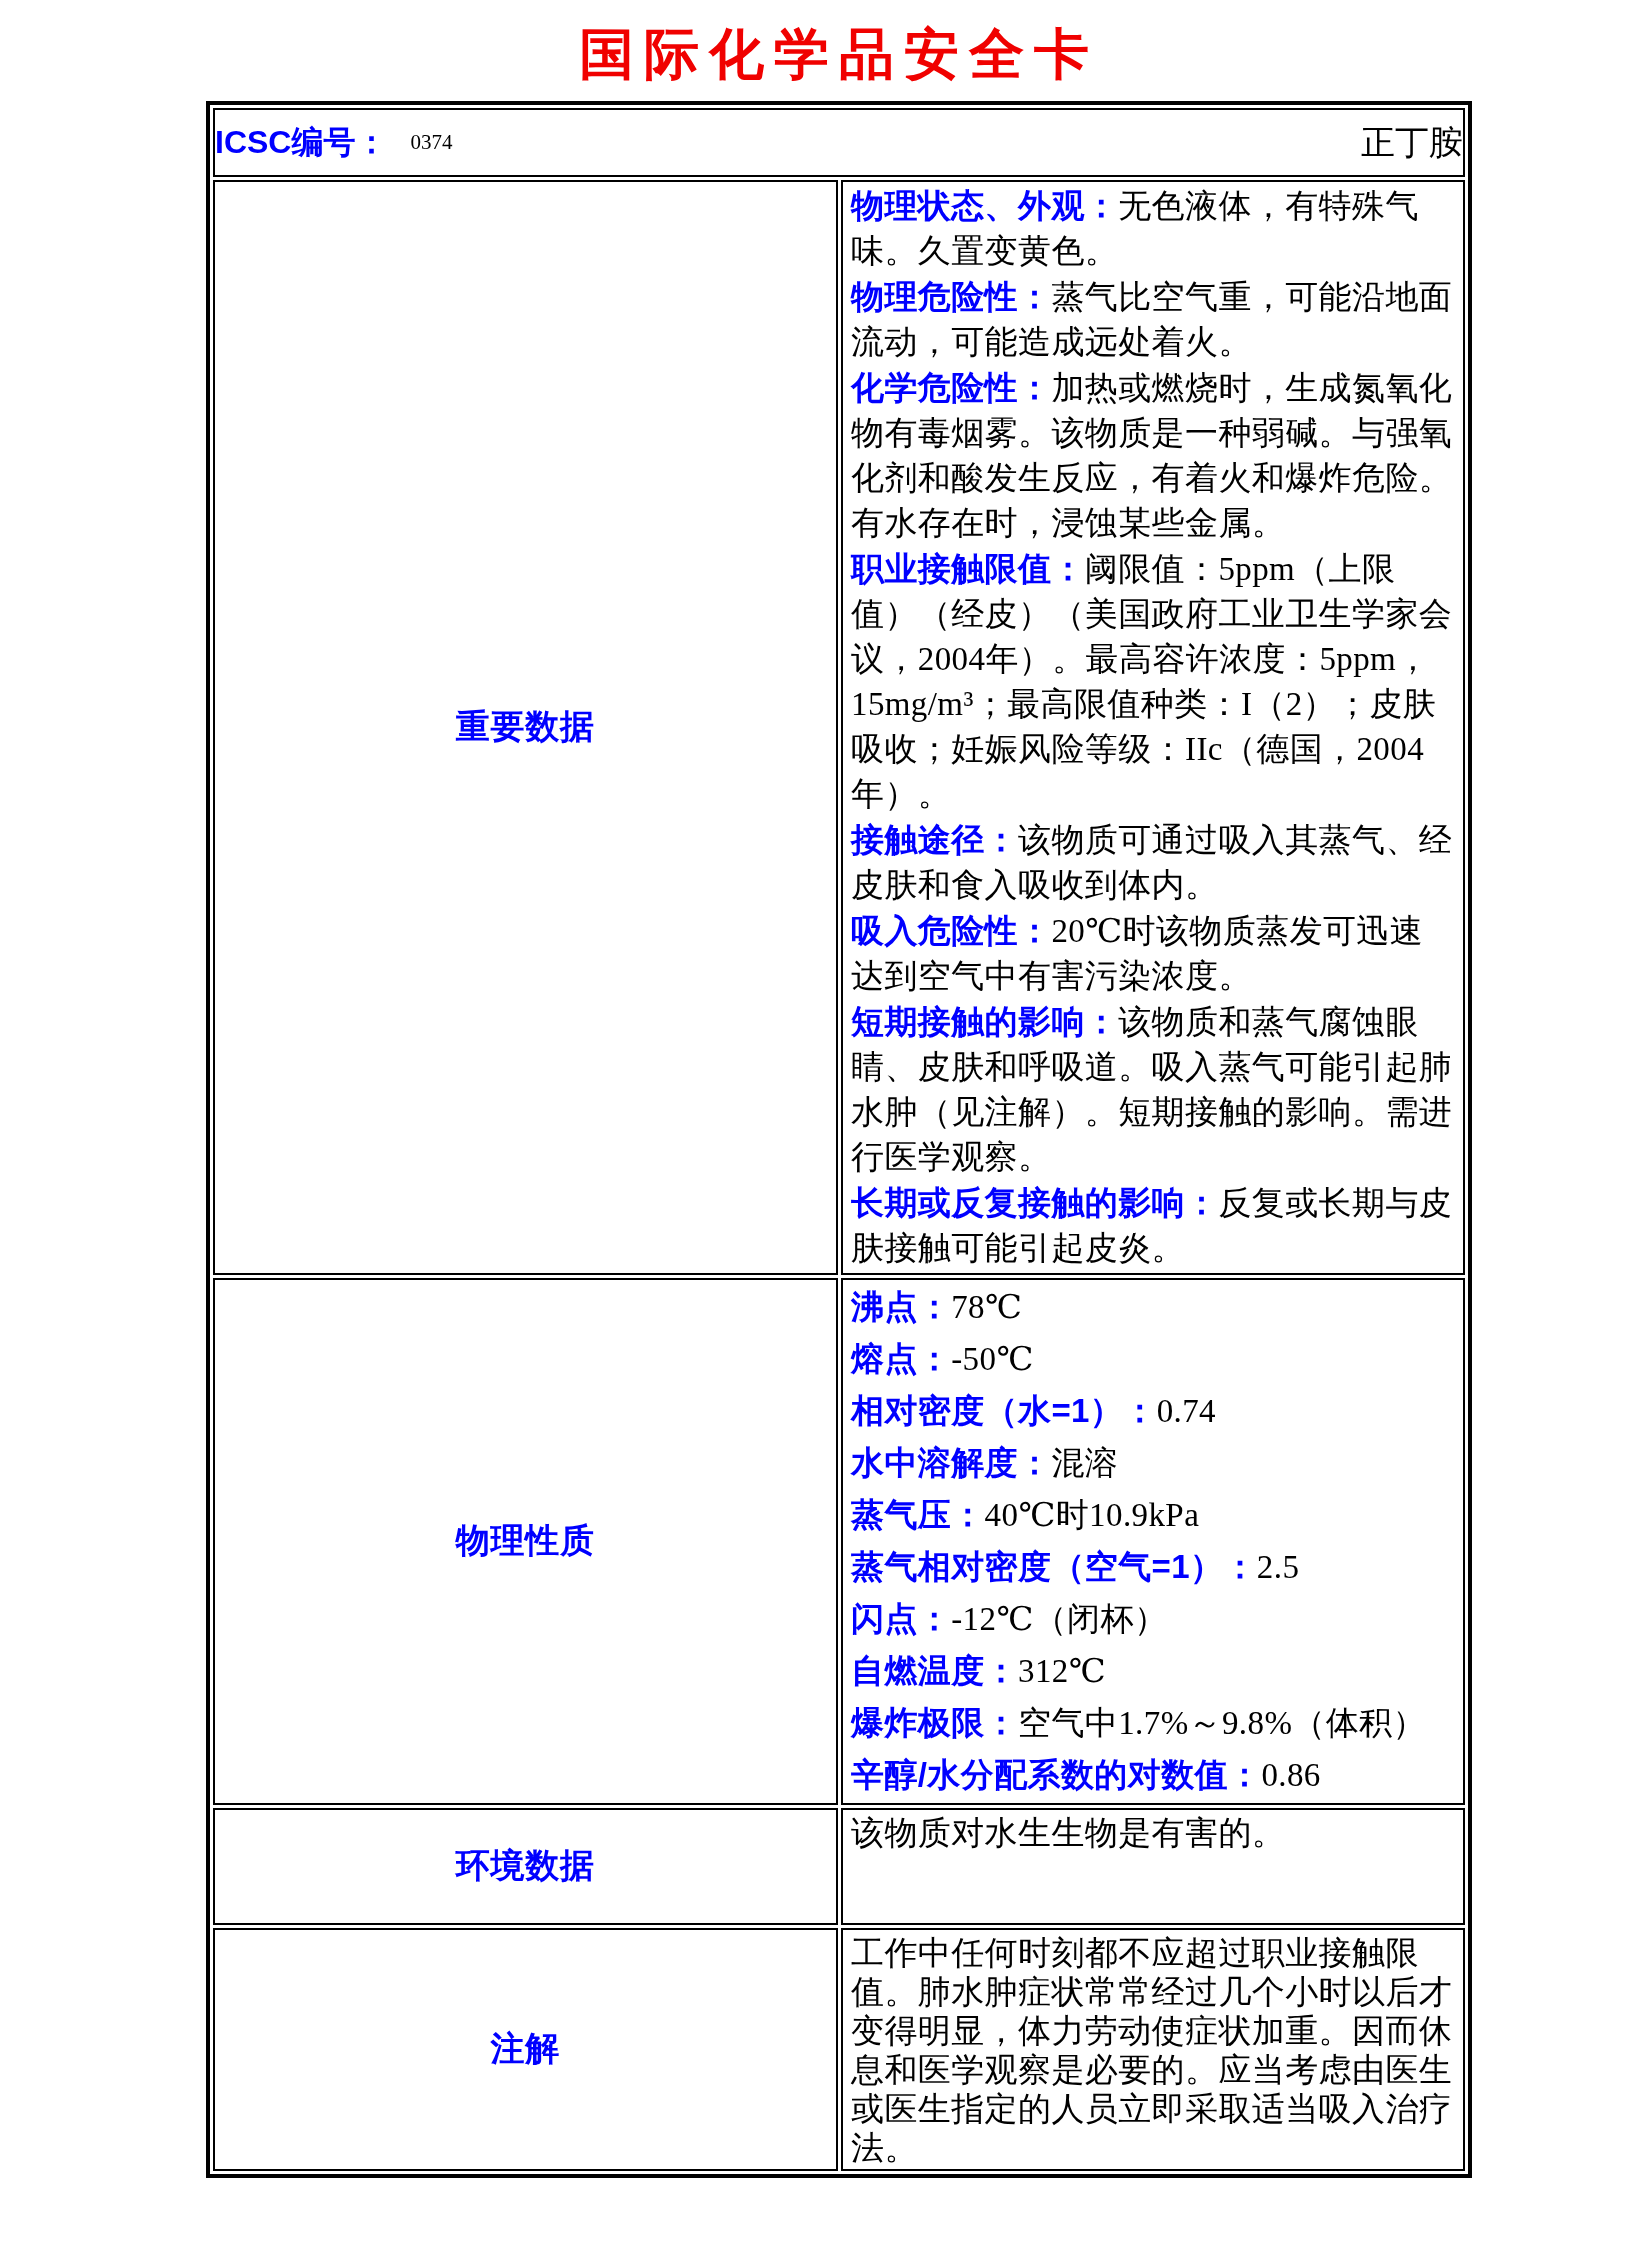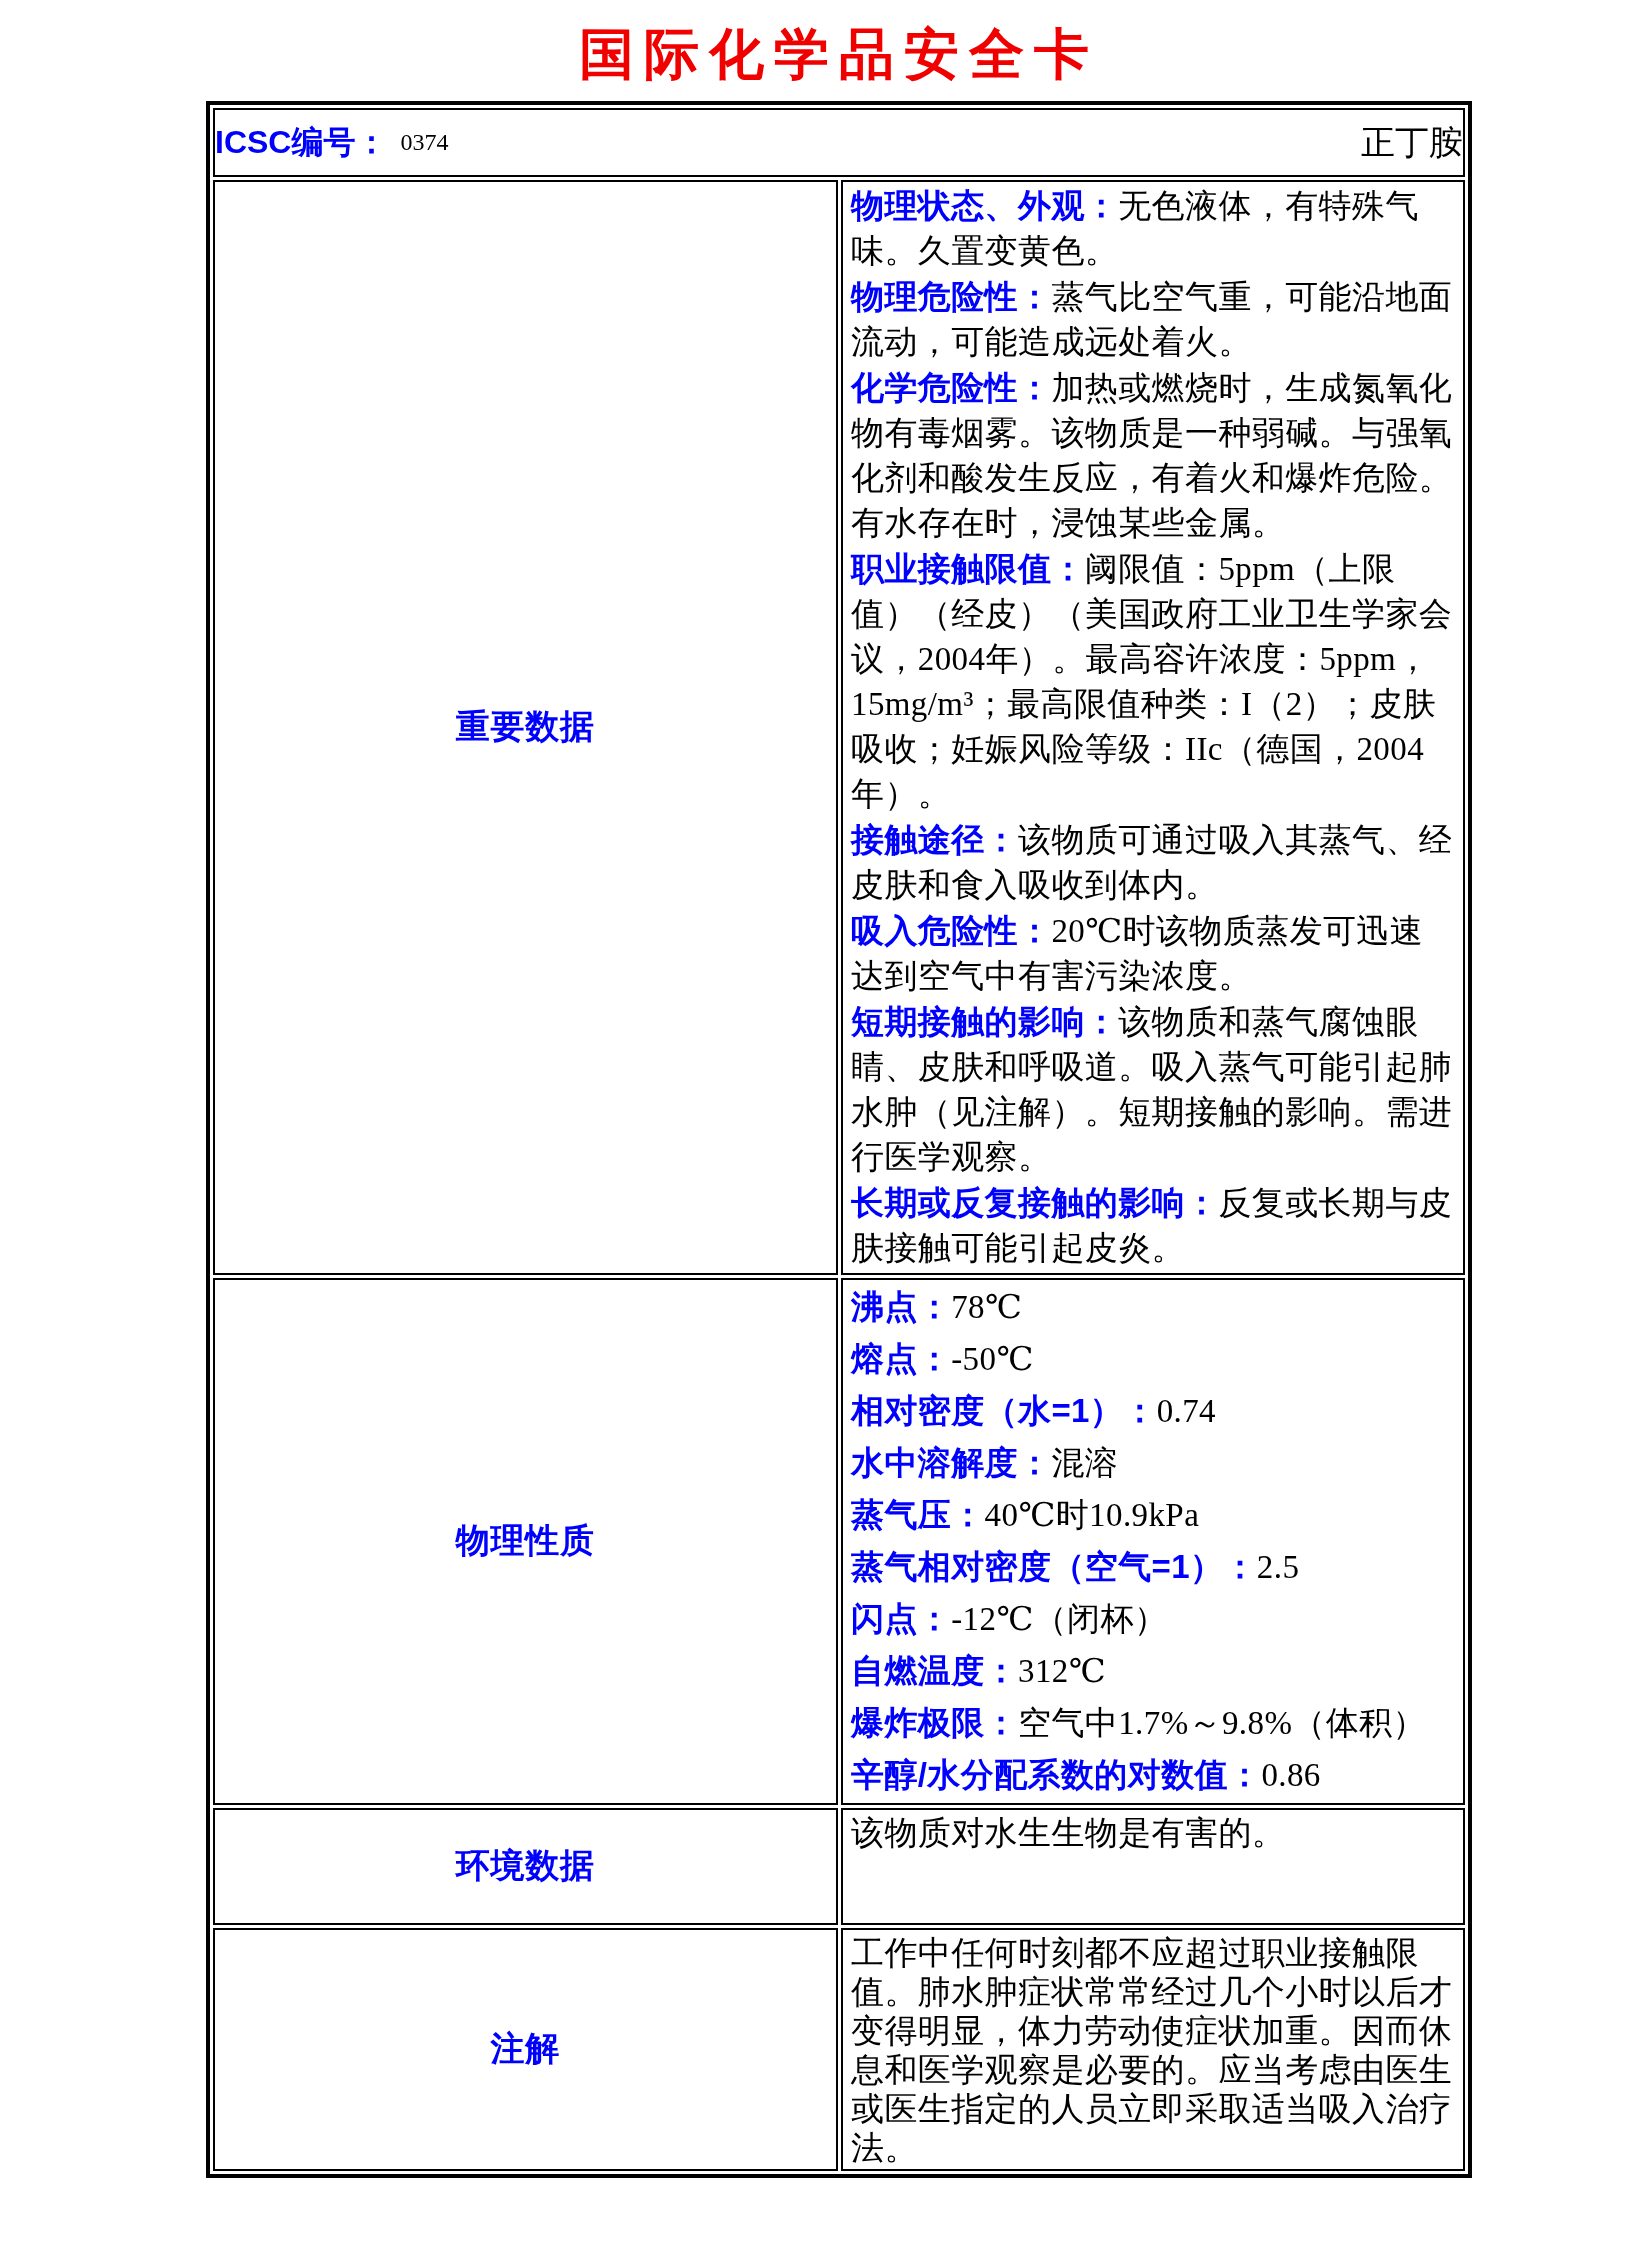--- a/index.html
+++ b/index.html
@@ -6,21 +6,21 @@
   body{width:1649px;height:2250px;position:relative;font-family:"Liberation Serif","DejaVu Serif",serif;color:#000;}
   .page-title{width:1266px;margin:24px 0 16px 206px;text-align:center;color:#f00100;
     font-family:"Liberation Sans","DejaVu Sans",sans-serif;font-weight:bold;
     font-size:55px;letter-spacing:10px;line-height:61px;}
   table.card{border-collapse:separate;border-spacing:3.5px;border:4.2px solid #000;
     width:1266px;margin:10px 0 0 206px;background:#fff;table-layout:fixed;}
   td{border:2.1px solid #000;vertical-align:top;background:#fff;box-sizing:border-box;}
   td.hdr{height:69px;vertical-align:middle;padding:0 0;}
   .hdr-flex{display:flex;justify-content:space-between;align-items:center;}
   .icsc-label{color:#0000ff;font-weight:bold;font-family:"Liberation Sans","DejaVu Sans",sans-serif;font-size:32px;}
-  .icsc-number{color:#000;font-size:24px;margin-left:13px;}
+  .icsc-number{color:#000;font-size:21px;margin-left:23px;}
   .hdr-left{display:flex;align-items:center;}
   .chem-name{color:#000;font-size:34px;}
   td.lab{width:178px;text-align:center;vertical-align:middle;color:#0000ff;font-weight:bold;
     font-family:"Liberation Sans","DejaVu Sans",sans-serif;font-size:34px;letter-spacing:0.7px;}
   td.cnt{padding:1.4px 8.5px 1.4px 8.5px;font-size:33px;letter-spacing:0.4px;}
   td.cnt-imp{height:654px;}
   td.cnt-phy{height:513px;}
   td.cnt-env{height:117px;line-height:44px;}
   td.cnt-note{height:116px;line-height:39px;padding-top:4.2px;}
   .imp-line{line-height:45px;}

